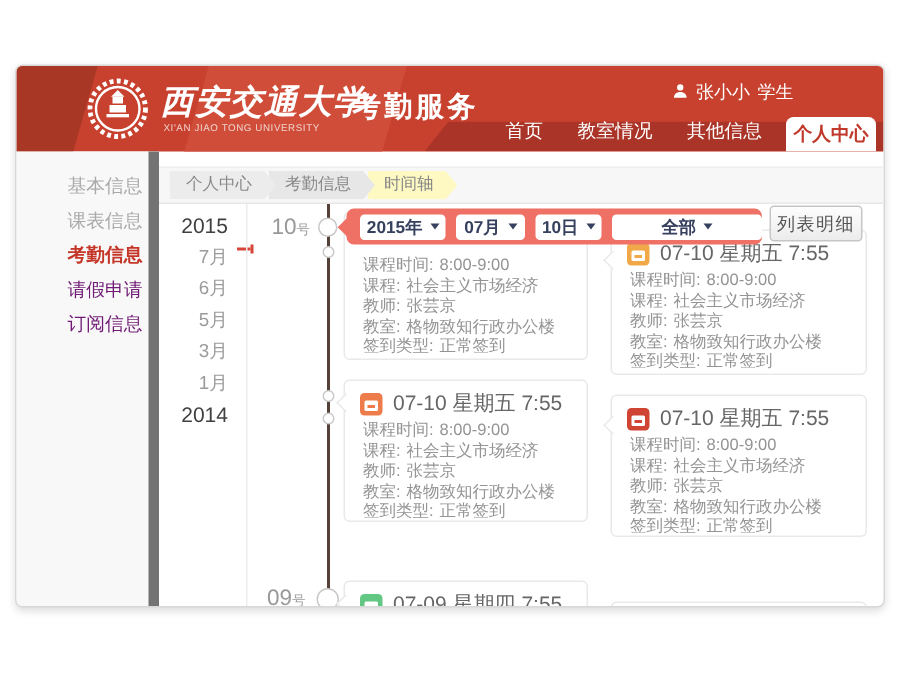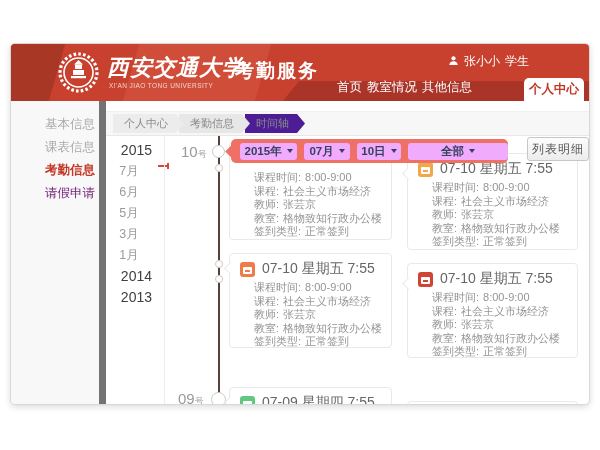--- a/index.html
+++ b/index.html
@@ -15,47 +15,47 @@
   .nav-strip{position:absolute;left:272px;right:0;bottom:0;height:20px;background:#a93427;
              clip-path:polygon(16px 0,100% 0,100% 100%,0 100%);}
   .logo{position:absolute;left:47px;top:8px;width:41px;height:41px;z-index:2;}
   .uni-cn{position:absolute;left:96px;top:9px;color:#fff;font-size:22px;font-weight:bold;
           font-style:italic;letter-spacing:1px;z-index:2;white-space:nowrap;}
   .uni-en{position:absolute;left:98px;top:38px;color:#f0d4cd;font-size:6.5px;letter-spacing:.4px;z-index:2;}
   .app-title{position:absolute;left:224px;top:14px;color:#fff;font-size:19px;font-weight:bold;
              letter-spacing:2px;z-index:2;}
   .user{position:absolute;top:9px;right:60px;display:flex;align-items:center;gap:5px;
         color:#fff;font-size:12px;z-index:3;cursor:pointer;}
-  .nav-links{position:absolute;bottom:0;left:326px;height:28px;display:flex;gap:5px;
+  .nav-links{position:absolute;bottom:0;left:326px;height:28px;display:flex;gap:23px;
              align-items:center;color:#fff;font-size:12.5px;z-index:3;}
   .nav-link{cursor:pointer;white-space:nowrap;}
   .nav-tab{position:absolute;left:513px;bottom:0;width:60px;height:23px;background:#fff;
            border-radius:5px 5px 0 0;color:#c0392b;font-size:12.5px;font-weight:bold;
            display:flex;align-items:center;justify-content:center;z-index:4;cursor:pointer;}
   
   .sidebar{position:absolute;left:0;top:57px;bottom:0;width:95px;background:#f8f8f8;
            border-right:7px solid #737373;box-sizing:border-box;}
   .side-list{margin-top:12px;}
   .side-item{height:23px;line-height:23px;padding-left:34px;font-size:12.5px;color:#a9a9a9;cursor:pointer;}
   .side-item.active{color:#c43728;font-weight:bold;}
   .side-item.muted{color:#701a75;}
   
   .crumb-bar{position:absolute;left:95px;right:0;top:67px;height:25px;background:#f7f7f7;
              border-top:1px solid #efefef;border-bottom:1px solid #e7e7e7;display:flex;
              align-items:center;padding-left:7px;box-sizing:border-box;z-index:1;}
   .crumb{height:19px;line-height:19px;padding:0 16px 0 11px;font-size:11px;color:#888;
          background:#ececec;clip-path:polygon(0 0,calc(100% - 8px) 0,100% 50%,calc(100% - 8px) 100%,0 100%);
          margin-right:-5px;cursor:pointer;white-space:nowrap;}
   .crumb.c2{background:#e7e7e7;}
-  .crumb.c3{background:#4c1d95;}
+  .crumb.c3{background:#fef9c3;}
   
   .scale{position:absolute;left:95px;top:96px;width:56px;}
   .scale-item{height:21px;line-height:21px;text-align:right;padding-right:10px;cursor:pointer;}
   .scale-item.year{font-size:14px;color:#404040;}
-  .scale-item.month{font-size:12.5px;color:#9b9b9b;text-align:center;}
+  .scale-item.month{font-size:12.5px;color:#9b9b9b;}
   .scale-divider{position:absolute;left:153px;top:92px;bottom:0;width:1px;background:#ececec;}
   .month-marker{position:absolute;left:147px;top:121px;width:9px;height:2px;background:#d6473a;}
   .month-marker::after{content:"";position:absolute;left:9px;top:-2px;width:2px;height:6px;background:#d6473a;}
   .vline{position:absolute;left:207px;top:92px;height:262px;width:2px;background:#564138;}
   .node{position:absolute;background:#fff;border:1px solid #c9c9c9;border-radius:50%;box-sizing:border-box;}
   .n1{left:201px;top:101px;width:13px;height:13px;}
   .n2{left:204px;top:120px;width:8px;height:8px;}
   .n3{left:204px;top:216px;width:8px;height:8px;}
   .n4{left:204px;top:231px;width:8px;height:8px;}
   .n5{left:200px;top:348px;width:15px;height:15px;}
@@ -63,46 +63,46 @@
   .day-label .num{font-size:15px;}
   .day-label .suf{font-size:9px;}
   .d1{left:170px;top:99px;}
   .d2{left:167px;top:346px;}
   
   .filterbar{position:absolute;left:220px;top:95px;width:277px;height:24px;background:#ef7165;
              border-radius:5px;display:flex;align-items:center;gap:7px;padding-left:9px;
              box-sizing:border-box;z-index:6;}
   .filterbar::before{content:"";position:absolute;left:-4px;top:7.5px;width:9px;height:9px;
                      background:#ef7165;transform:rotate(45deg);}
-  .dd{height:17px;background:#f0abfc;border-radius:3px;display:flex;align-items:center;
+  .dd{height:17px;background:#ffffff;border-radius:3px;display:flex;align-items:center;
       justify-content:center;gap:5px;font-size:11.5px;font-weight:bold;color:#36405f;cursor:pointer;}
   .dd-year{width:60px}.dd-month{width:48px}.dd-day{width:46px}.dd-type{width:105px}
   .dd .tri{width:0;height:0;border-left:3.5px solid transparent;border-right:3.5px solid transparent;
            border-top:4.5px solid #36405f;}
   .btn-list{position:absolute;left:502px;top:93px;width:62px;height:24px;box-sizing:border-box;
             background:linear-gradient(#fdfdfd,#ececec);border:1px solid #c6c6c6;border-radius:3px;
             font-size:12px;color:#555;display:flex;align-items:center;justify-content:center;
-            letter-spacing:1px;z-index:5;cursor:pointer;margin-left:14px;}
+            letter-spacing:1px;z-index:5;cursor:pointer;}
   
   .card{position:absolute;background:#fff;border:1px solid #e9e9e9;border-radius:4px;box-sizing:border-box;}
   .card::before{content:"";position:absolute;left:-4.5px;top:10px;width:8px;height:8px;background:#fff;
                 border-left:1px solid #e9e9e9;border-bottom:1px solid #e9e9e9;transform:rotate(45deg);}
   .card.no-arrow::before{display:none;}
   .card.arrow-lower::before{top:15px;}
   .card-l1{left:218px;top:97px;width:163px;height:99px;}
   .card-r1{left:396px;top:109px;width:171px;height:97px;}
   .card-l2{left:218px;top:209px;width:163px;height:95px;}
   .card-r2{left:396px;top:219px;width:171px;height:95px;}
   .card-l3{left:218px;top:343px;width:163px;height:42px;}
   .card-r3{left:396px;top:357px;width:171px;height:20px;}
   .card-head{display:flex;align-items:center;gap:7px;margin:6px 0 3px 10px;font-size:14px;color:#666;white-space:nowrap;}
   .cal{width:15px;height:15px;border-radius:3px;position:relative;flex:0 0 15px;background:#ccc;}
   .cal::before{content:"";position:absolute;left:3px;top:5px;right:3px;bottom:3px;background:#fff;border-radius:1px;}
   .cal::after{content:"";position:absolute;left:5px;top:8px;width:5px;height:2px;background:inherit;}
-  .rows{margin-left:24px;}
+  .rows{margin-left:12px;}
   .card-l1 .rows{margin-top:29px;}
   .row{height:13.5px;line-height:13.5px;font-size:11px;color:#949494;white-space:nowrap;}
   .row .lbl{margin-right:4px;}
 </style>
 </head>
 <body>
 
 <div class="window">
 
   <div class="hdr">
@@ -142,38 +142,38 @@
     </div>
     <div class="nav-tab">个人中心</div>
   </div>
 
   <div class="sidebar">
     <div class="side-list">
       <div class="side-item">基本信息</div>
       <div class="side-item">课表信息</div>
       <div class="side-item active">考勤信息</div>
       <div class="side-item muted">请假申请</div>
+      <div class="side-item muted">订阅信息</div>
     </div>
   </div>
 
   <div class="crumb-bar">
     <div class="crumb c1" style="z-index:3">个人中心</div>
     <div class="crumb c2" style="z-index:2">考勤信息</div>
     <div class="crumb c3" style="z-index:1">时间轴</div>
   </div>
 
   <div class="scale">
     <div class="scale-item year">2015</div>
     <div class="scale-item month">7月</div>
     <div class="scale-item month">6月</div>
     <div class="scale-item month">5月</div>
     <div class="scale-item month">3月</div>
     <div class="scale-item month">1月</div>
     <div class="scale-item year">2014</div>
-    <div class="scale-item year">2013</div>
   </div>
   <div class="month-marker"></div>
   <div class="scale-divider"></div>
 
   <div class="vline"></div>
   <div class="node n1"></div>
   <div class="node n2"></div>
   <div class="node n3"></div>
   <div class="node n4"></div>
   <div class="node n5"></div>

